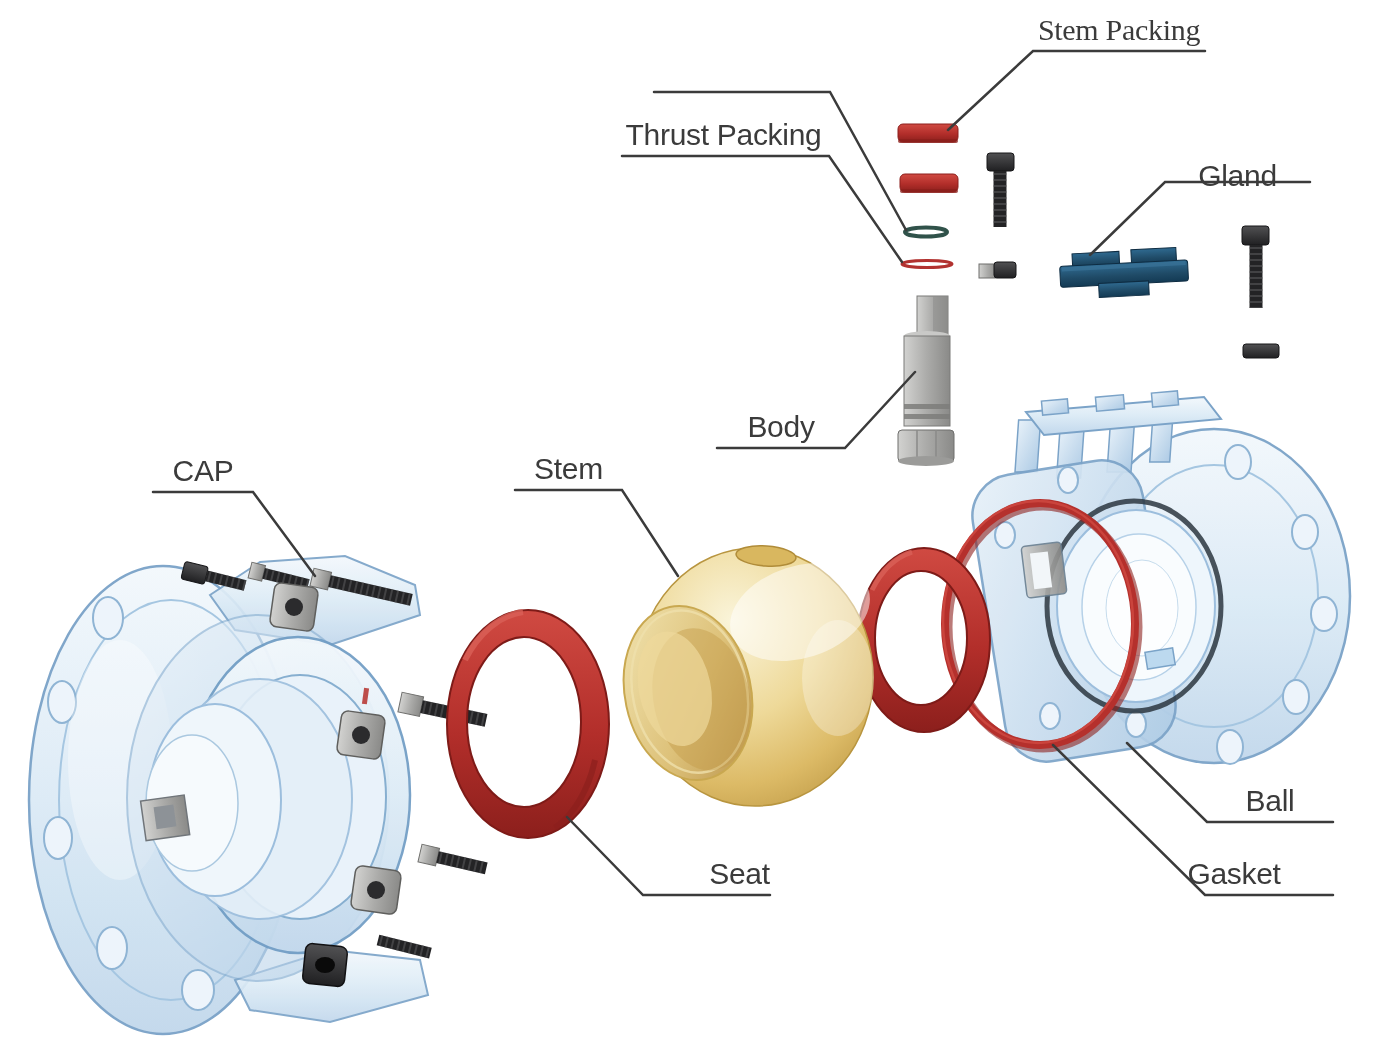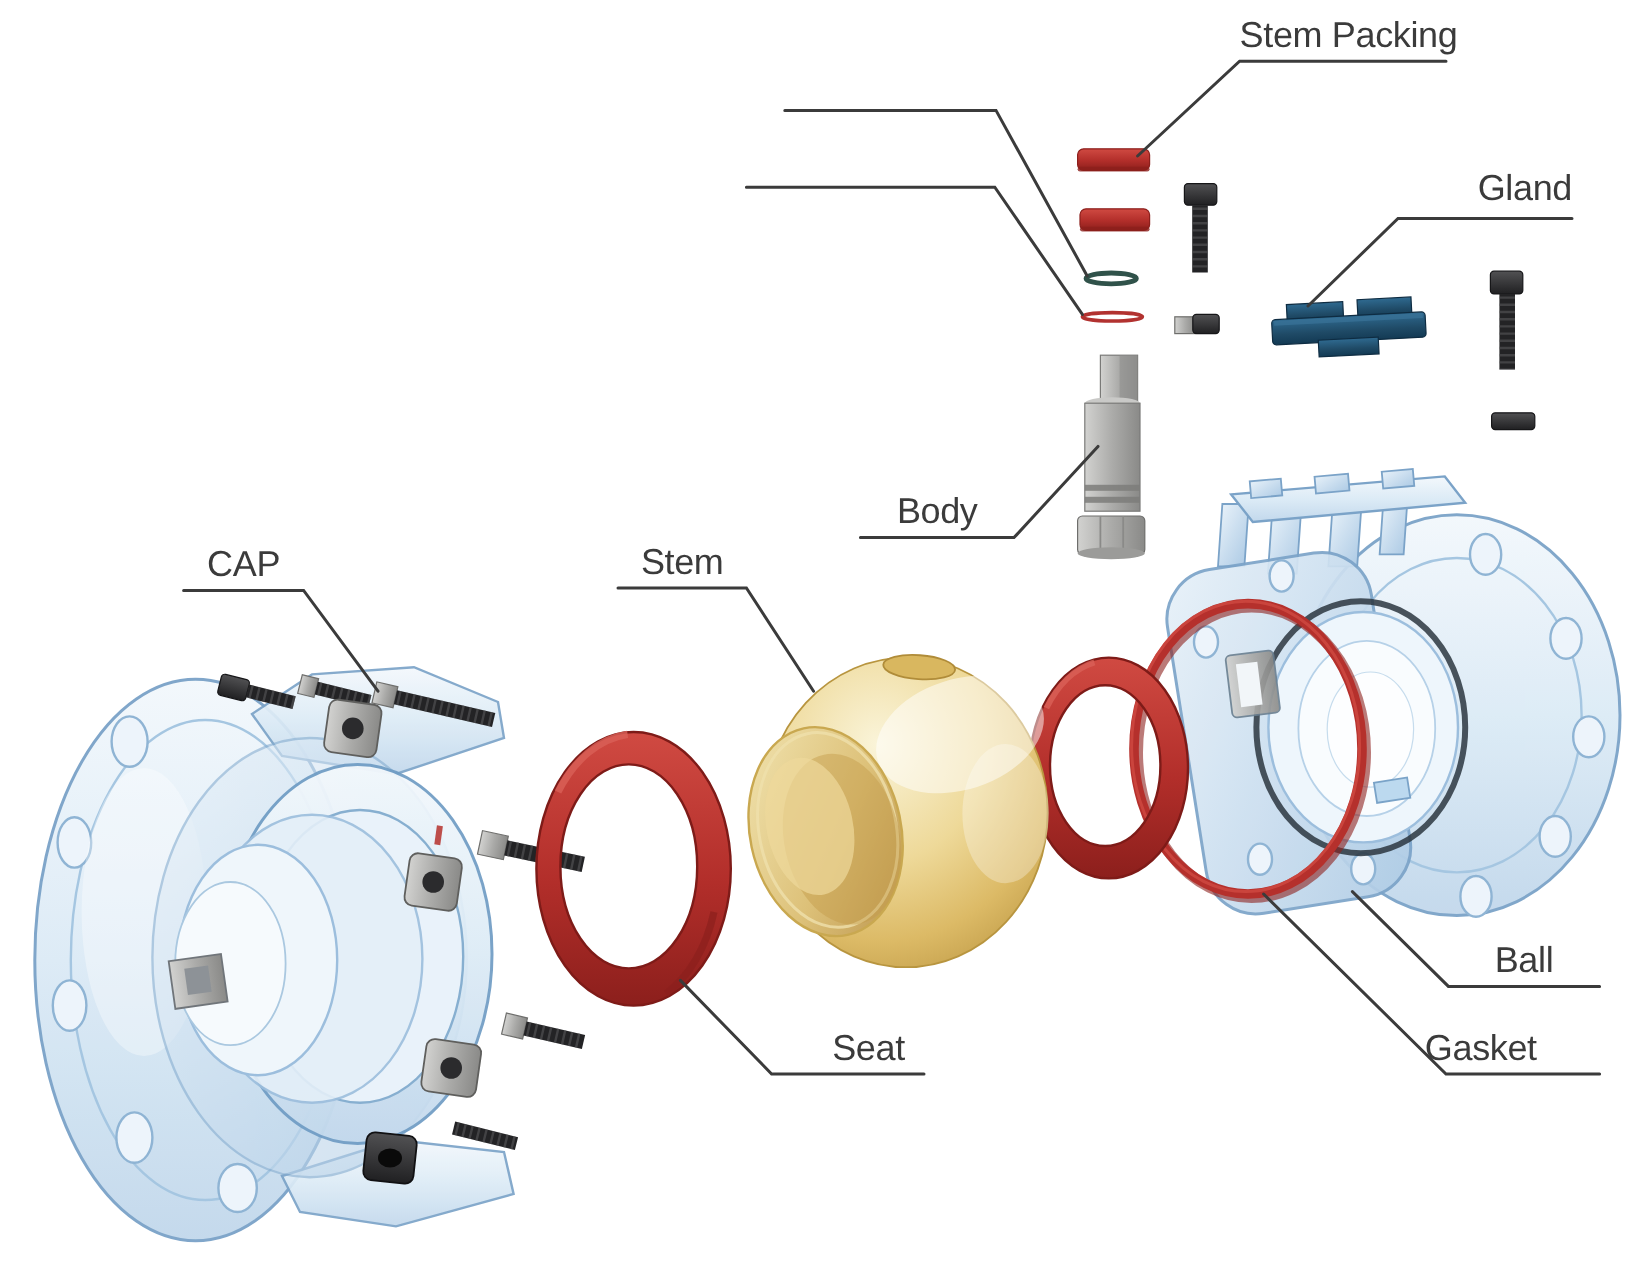--- a/index.html
+++ b/index.html
@@ -272,21 +272,22 @@
     <polyline class="leader" points="1090,255 1165,182 1310,182"></polyline>
     <polyline class="leader" points="915,372 845,448 717,448"></polyline>
     <polyline class="leader" points="678,576 622,490 515,490"></polyline>
     <polyline class="leader" points="315,576 253,492 153,492"></polyline>
     <polyline class="leader" points="567,817 643,895 770,895"></polyline>
     <polyline class="leader" points="1127,743 1207,822 1333,822"></polyline>
     <polyline class="leader" points="1053,745 1205,895 1333,895"></polyline>
   </g>
 </svg>
 
-  <div class="label" style="left:1033px;top:12px;width:172px;">Stem Packing</div>
-  <div class="label" style="left:1165px;top:140px;width:145px;text-align:right;">Gland</div>
+  <div class="label" style="left:1033px;top:12px;width:172px;font-family:Liberation Serif, serif;">Stem Packing</div>
+  <div class="label" style="left:618px;top:117px;width:211px;">Thrust Packing</div>
+  <div class="label" style="left:1165px;top:158px;width:145px;">Gland</div>
   <div class="label" style="left:717px;top:409px;width:128px;">Body</div>
   <div class="label" style="left:515px;top:451px;width:107px;">Stem</div>
   <div class="label" style="left:153px;top:453px;width:100px;">CAP</div>
-  <div class="label" style="left:627px;top:856px;width:127px;text-align:right;">Seat</div>
+  <div class="label" style="left:676px;top:856px;width:127px;">Seat</div>
   <div class="label" style="left:1207px;top:783px;width:126px;">Ball</div>
   <div class="label" style="left:1170px;top:856px;width:128px;">Gasket</div>
 </div>
 
 </body></html>

